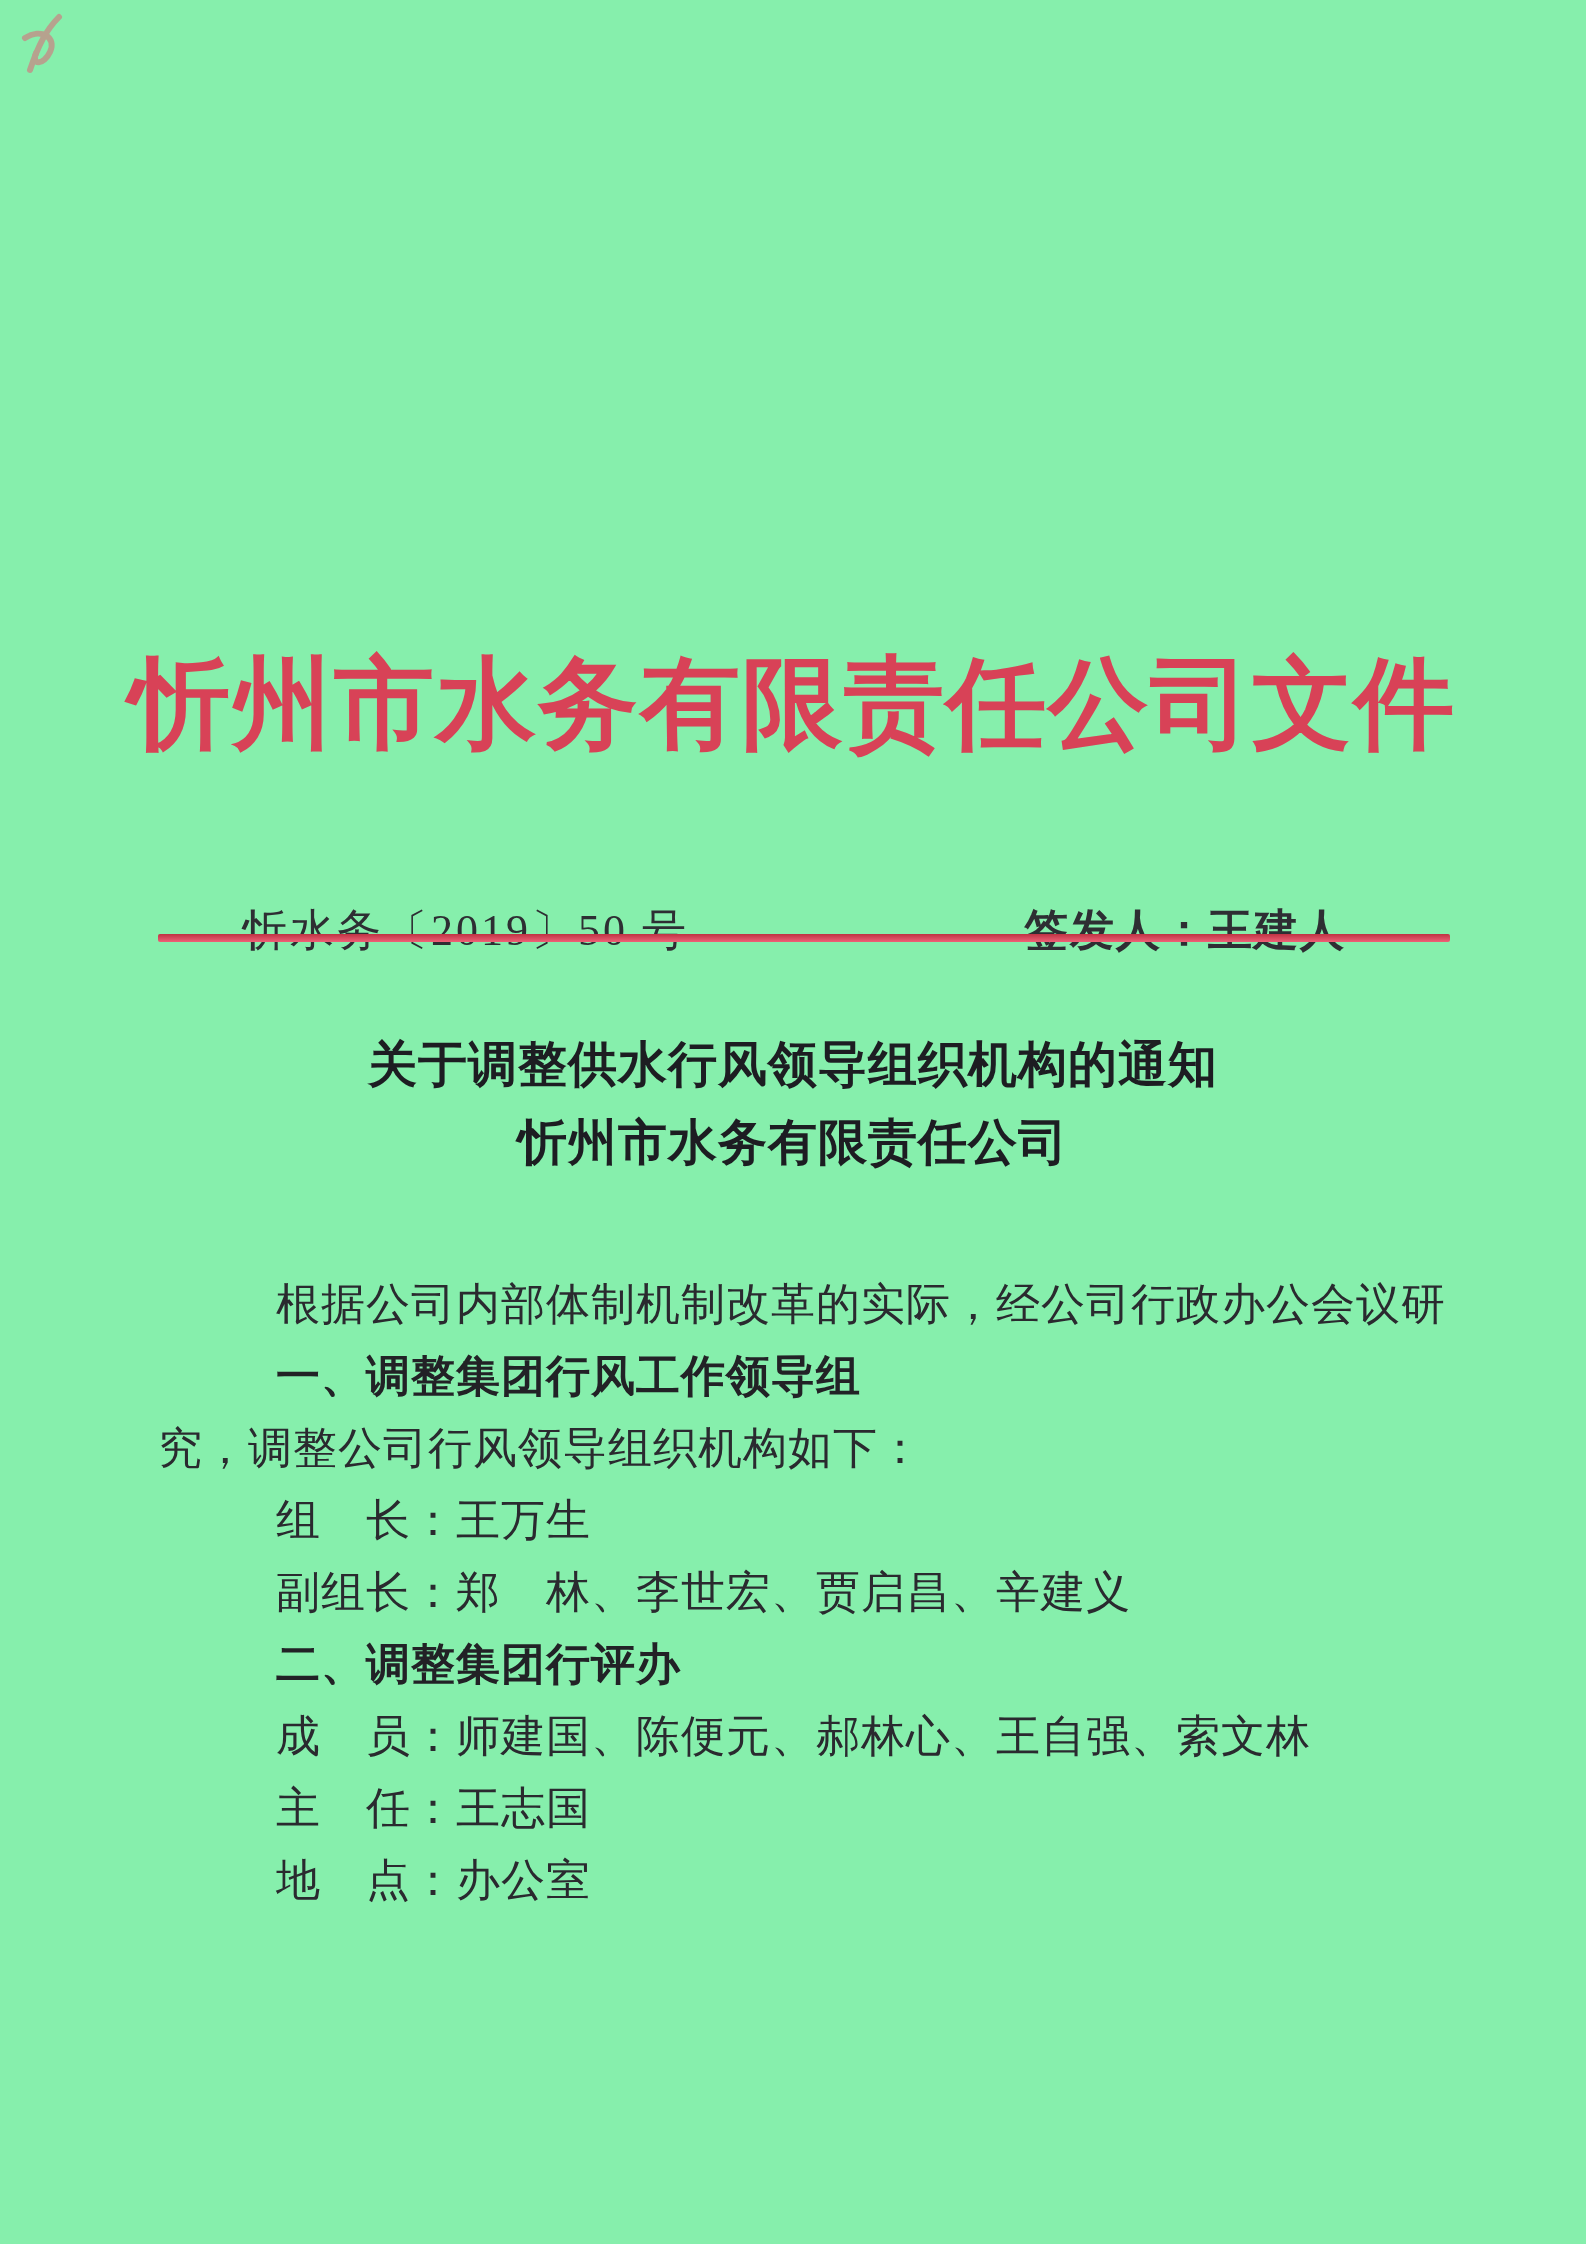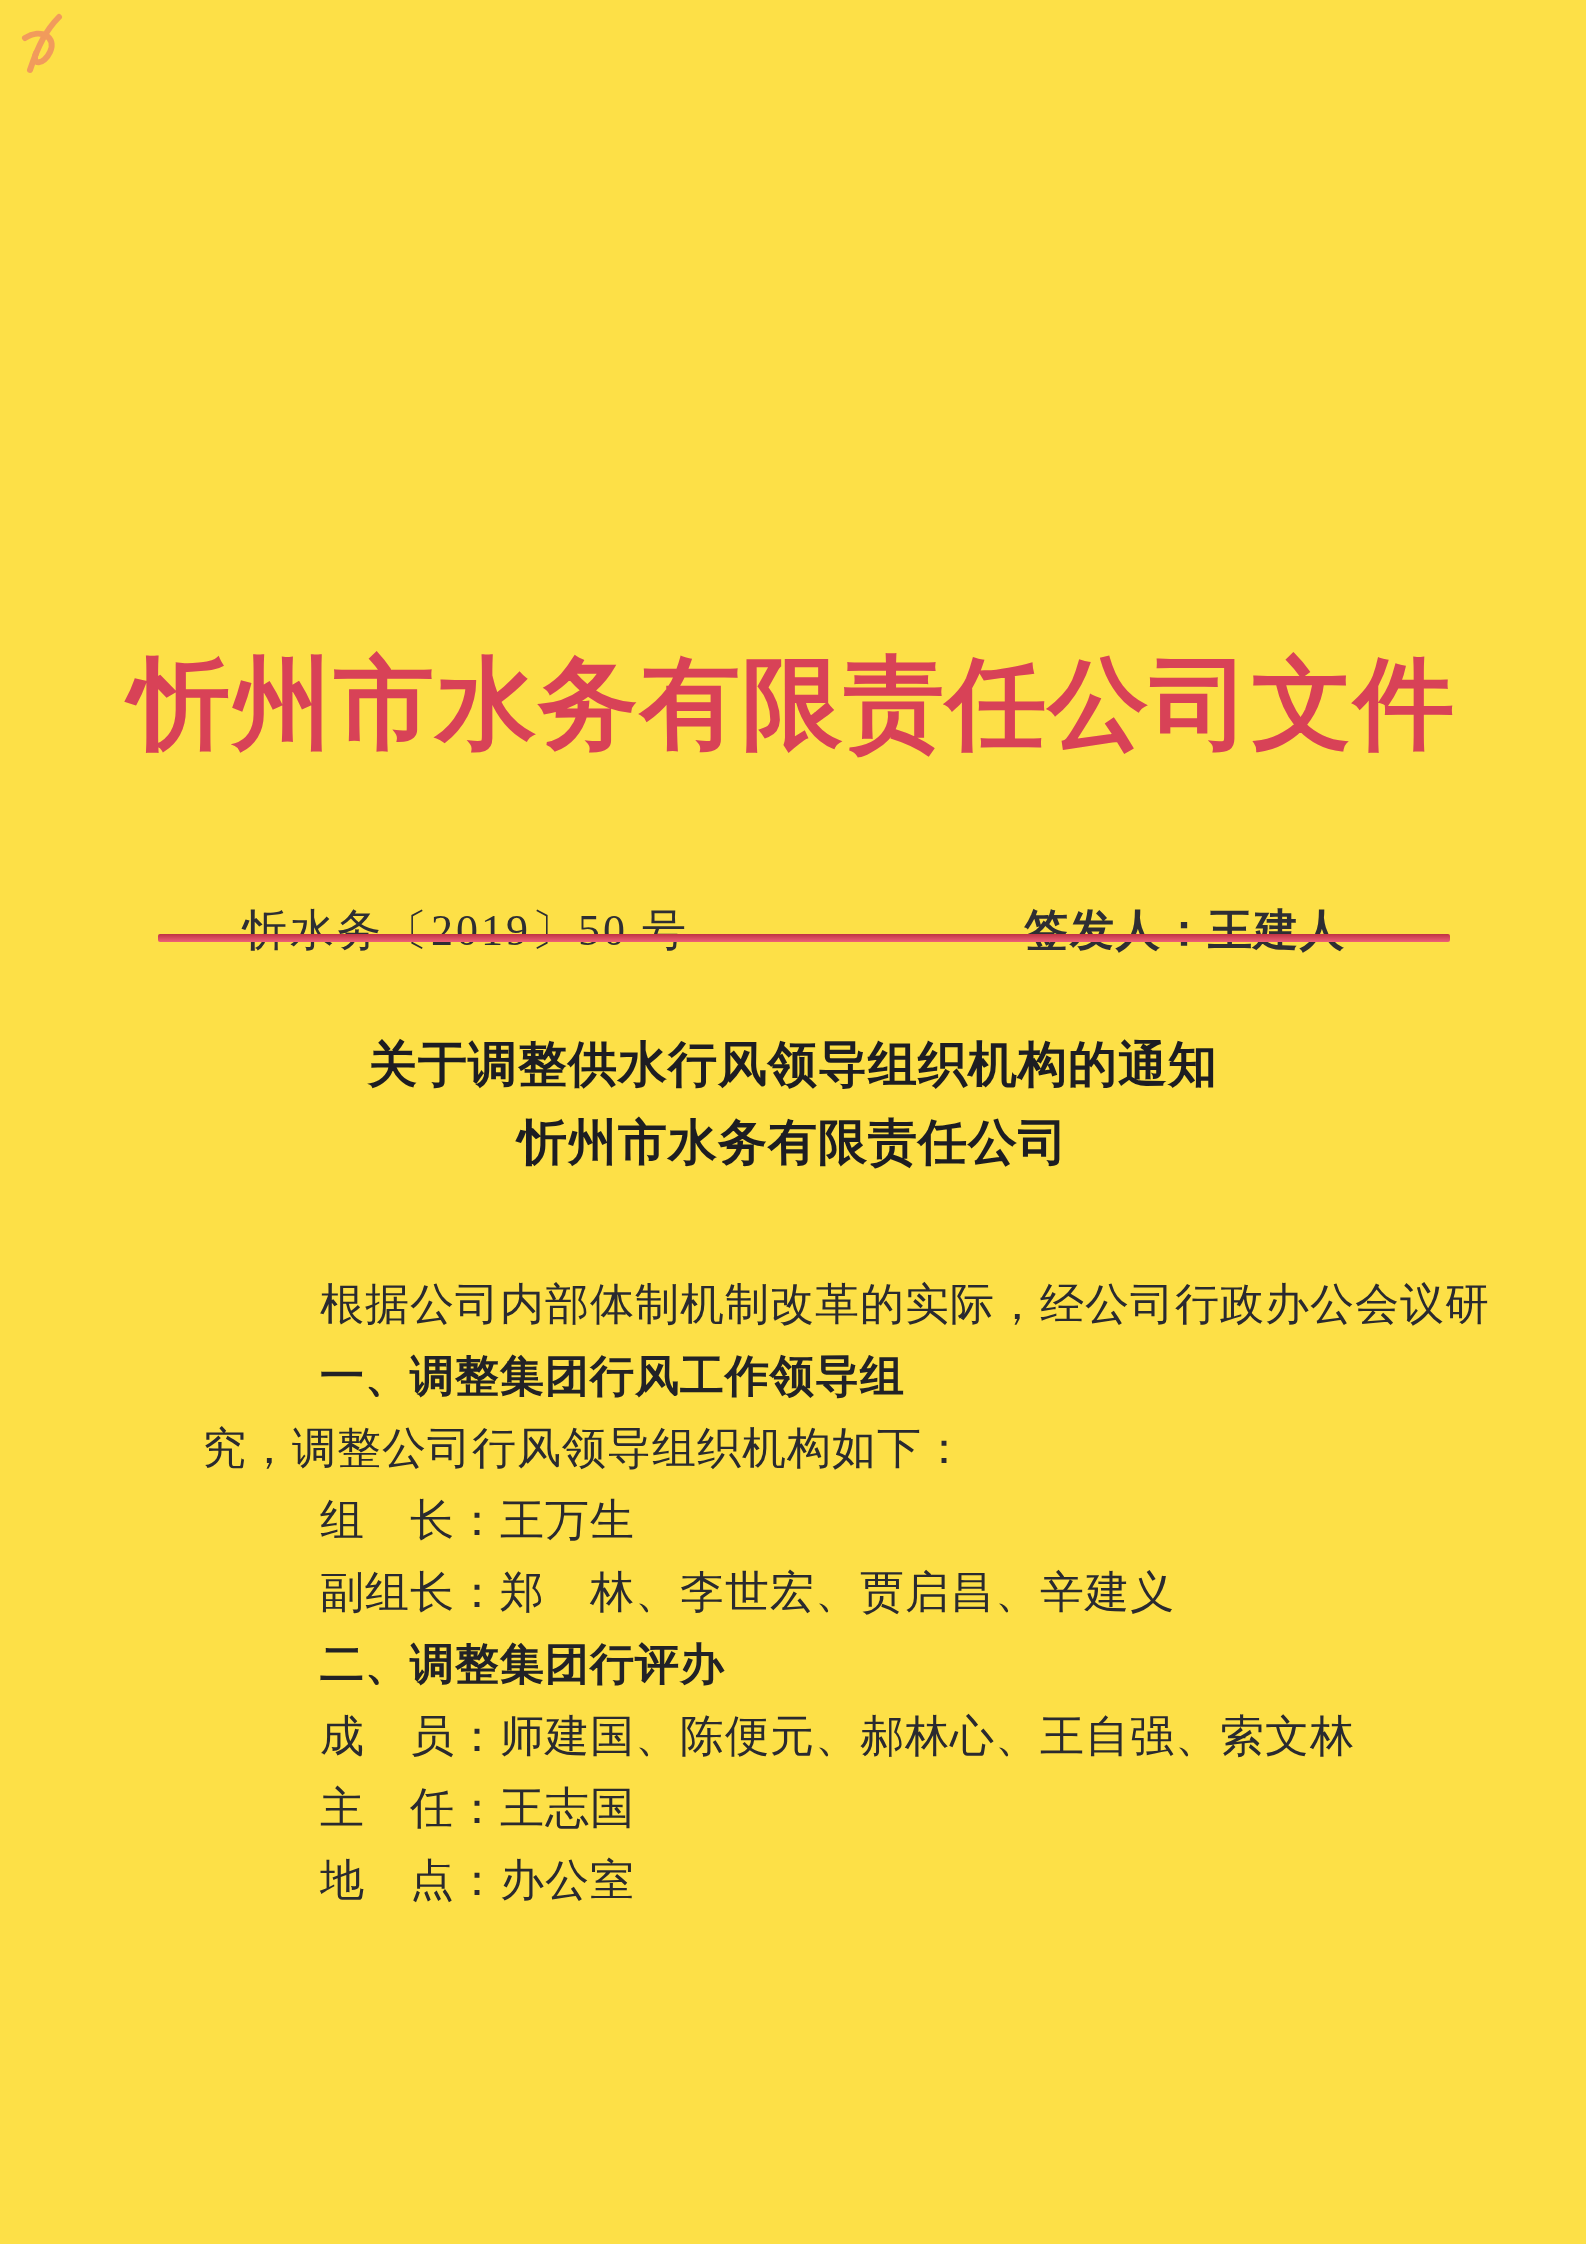--- a/index.html
+++ b/index.html
@@ -1,19 +1,19 @@
 <!DOCTYPE html>
 <html><head>
 <meta charset="utf-8">
 <style>
   html,body{margin:0;padding:0;background:#ffffff;}
   .page{
     position:relative;
     width:1586px;height:2244px;
-    background:#fde047;
+    background:#86efac;
     overflow:hidden;
     font-family:"Liberation Serif","DejaVu Serif",serif;
   }
   
   .pen-mark{position:absolute;left:12px;top:8px;opacity:.5;}
   
   .masthead{
     position:absolute;top:630px;left:0;width:100%;
     text-align:center;
     font-size:100px;font-weight:bold;
@@ -40,21 +40,21 @@
     position:absolute;top:1026px;left:0;width:100%;
     text-align:center;color:#1d1d22;
     font-size:49px;font-weight:bold;line-height:78px;
     letter-spacing:1px;
   }
   
   .body-text{
     position:absolute;top:1269px;left:158px;width:1285px;
     color:#2a2a2f;font-size:44px;
   }
-  .body-line{height:72px;line-height:72px;letter-spacing:1px;white-space:nowrap;margin-left:44px;}
+  .body-line{height:72px;line-height:72px;letter-spacing:1px;white-space:nowrap;}
   .body-line.indent{padding-left:118px;}
   .body-line.bold{font-weight:bold;color:#222226;}
 </style>
 </head>
 <body>
 
 <div class="page">
 
   <svg class="pen-mark" width="70" height="75" viewBox="0 0 70 75" aria-hidden="true">
     <path d="M18 62 C 26 38, 34 22, 47 9" fill="none" stroke="#e75872" stroke-width="6" stroke-linecap="round"></path>

